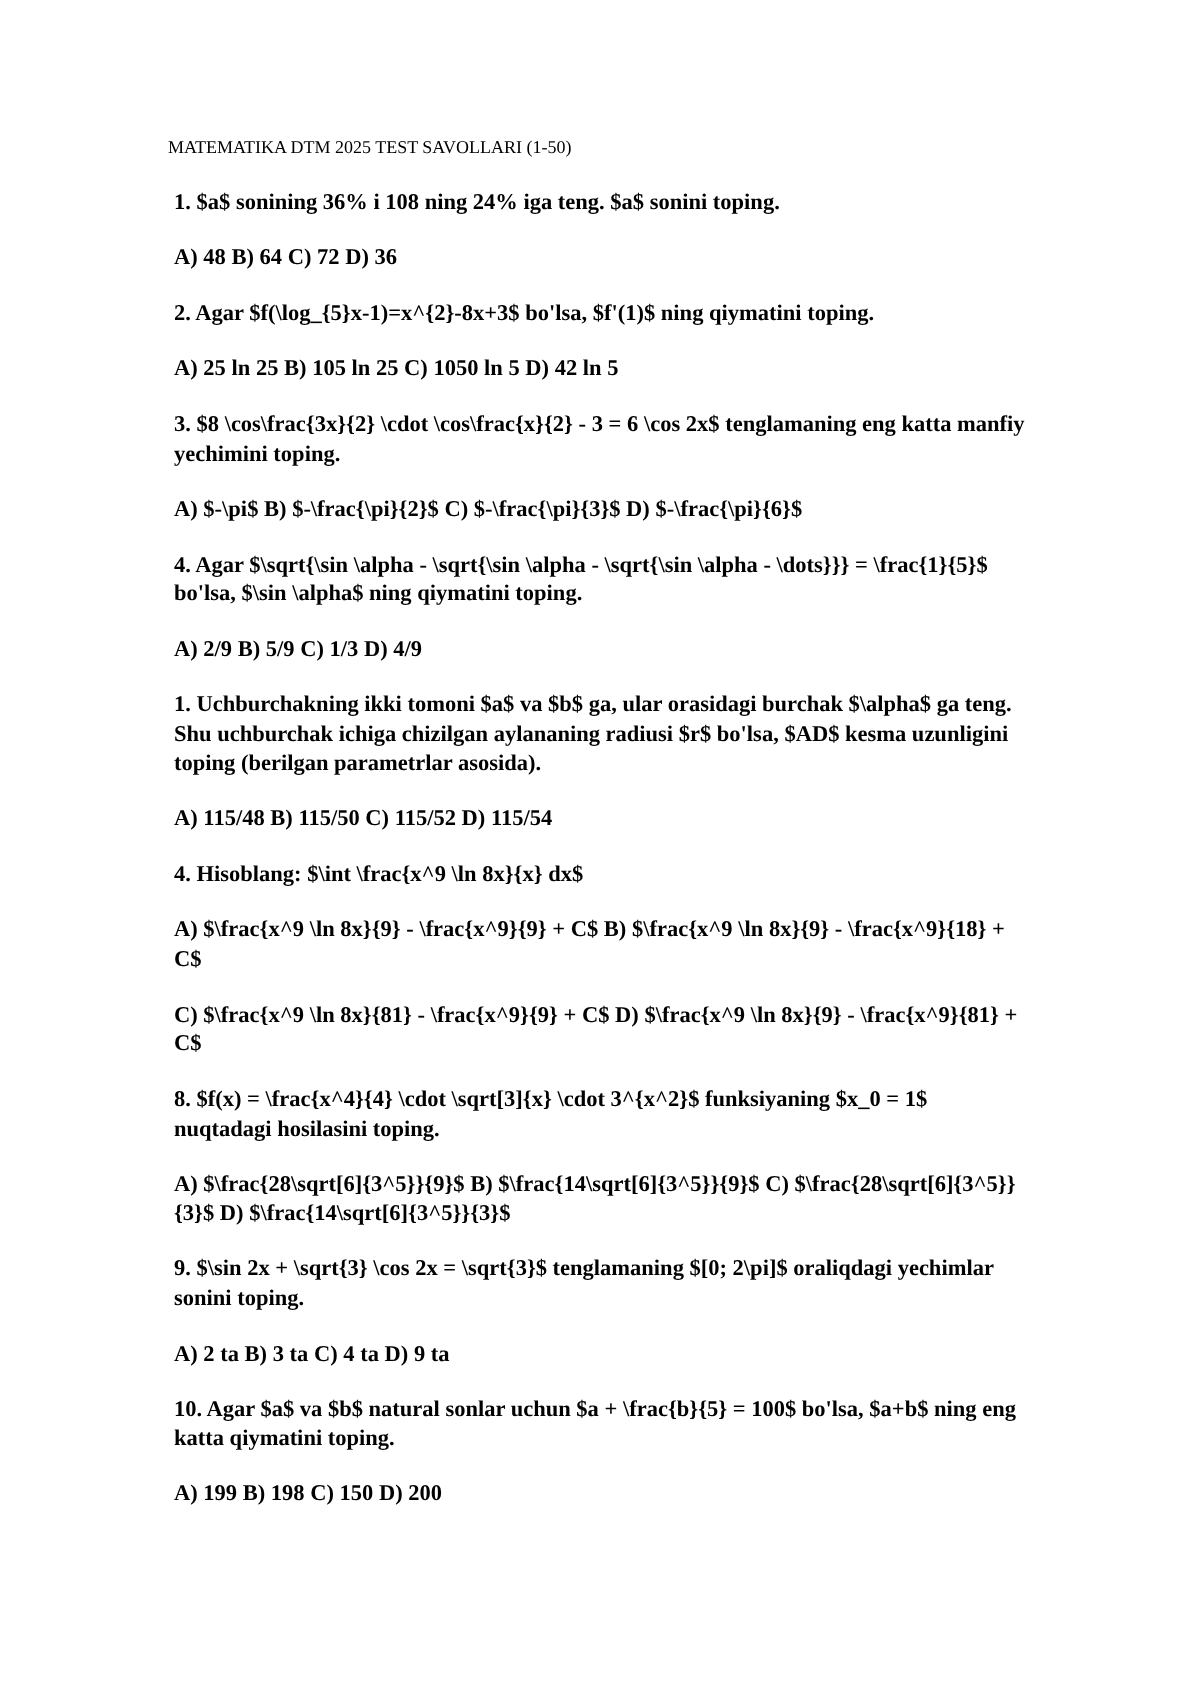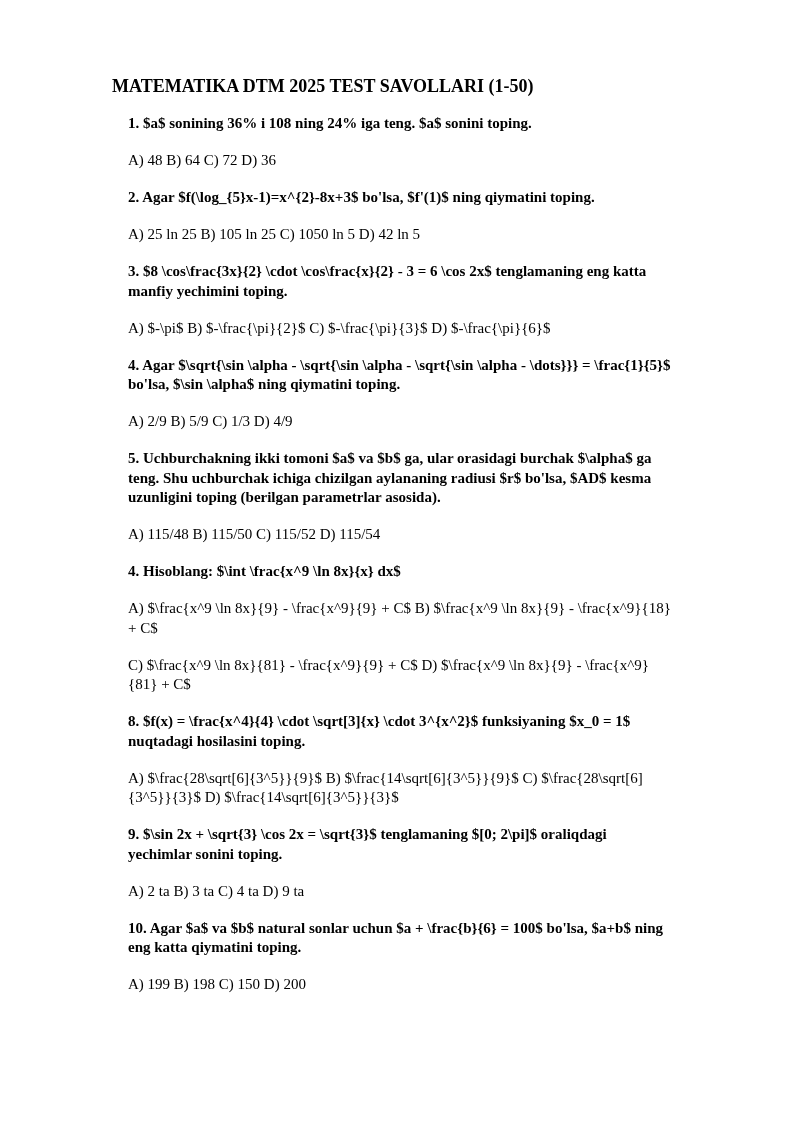--- a/index.html
+++ b/index.html
@@ -10,34 +10,34 @@
   body {
     width: 800px;
     height: 1131px;
     box-sizing: border-box;
     padding: 75px 112px 0 112px;
     color: #000000;
     font-family: "Liberation Serif", "DejaVu Serif", serif;
     overflow: hidden;
   }
   .title {
-    font-size: 18px;
-    font-weight: bold;
+    font-size: 12px;
+    font-weight: normal;
     line-height: 22px;
-    margin: 0 0 17px 0;
+    margin: 12px 0 17px 0;
   }
   p.q, p.o {
     font-size: 15px;
     line-height: 19.5px;
     margin: 0 0 17.5px 0;
     text-align: left;
   }
   p.q { font-weight: bold; }
-  p.o { font-weight: normal; }
-  section.qa { margin: 16px; padding: 0; }
+  p.o { font-weight: bold; }
+  section.qa { margin: 4px; padding: 0; }
 </style>
 </head>
 <body>
 
 <main>
 
   <h1 class="title">MATEMATIKA DTM 2025 TEST SAVOLLARI (1-50)</h1>
 
   <section class="qa">
     <p class="q">1. $a$ sonining 36% i 108 ning 24% iga teng. $a$ sonini toping.</p>
@@ -53,21 +53,21 @@
     <p class="q">3. $8 \cos\frac{3x}{2} \cdot \cos\frac{x}{2} - 3 = 6 \cos 2x$ tenglamaning eng katta manfiy yechimini toping.</p>
     <p class="o">A) $-\pi$ B) $-\frac{\pi}{2}$ C) $-\frac{\pi}{3}$ D) $-\frac{\pi}{6}$</p>
   </section>
 
   <section class="qa">
     <p class="q">4. Agar $\sqrt{\sin \alpha - \sqrt{\sin \alpha - \sqrt{\sin \alpha - \dots}}} = \frac{1}{5}$ bo'lsa, $\sin \alpha$ ning qiymatini toping.</p>
     <p class="o">A) 2/9 B) 5/9 C) 1/3 D) 4/9</p>
   </section>
 
   <section class="qa">
-    <p class="q">5. Uchburchakning ikki tomoni $a$ va $b$ ga, ular orasidagi burchak $\alpha$ ga teng. Shu uchburchak ichiga chizilgan aylananing radiusi $r$ bo'lsa, $AD$ kesma uzunligini toping (berilgan parametrlar asosida).</p>
+    <p class="q">1. Uchburchakning ikki tomoni $a$ va $b$ ga, ular orasidagi burchak $\alpha$ ga teng. Shu uchburchak ichiga chizilgan aylananing radiusi $r$ bo'lsa, $AD$ kesma uzunligini toping (berilgan parametrlar asosida).</p>
     <p class="o">A) 115/48 B) 115/50 C) 115/52 D) 115/54</p>
   </section>
 
 
   <section class="qa">
     <p class="q">4. Hisoblang: $\int \frac{x^9 \ln 8x}{x} dx$</p>
     <p class="o">A) $\frac{x^9 \ln 8x}{9} - \frac{x^9}{9} + C$ B) $\frac{x^9 \ln 8x}{9} - \frac{x^9}{18} + C$</p>
     <p class="o">C) $\frac{x^9 \ln 8x}{81} - \frac{x^9}{9} + C$ D) $\frac{x^9 \ln 8x}{9} - \frac{x^9}{81} + C$</p>
   </section>
 
@@ -75,17 +75,17 @@
     <p class="q">8. $f(x) = \frac{x^4}{4} \cdot \sqrt[3]{x} \cdot 3^{x^2}$ funksiyaning $x_0 = 1$ nuqtadagi hosilasini toping.</p>
     <p class="o">A) $\frac{28\sqrt[6]{3^5}}{9}$ B) $\frac{14\sqrt[6]{3^5}}{9}$ C) $\frac{28\sqrt[6]{3^5}}{3}$ D) $\frac{14\sqrt[6]{3^5}}{3}$</p>
   </section>
 
   <section class="qa">
     <p class="q">9. $\sin 2x + \sqrt{3} \cos 2x = \sqrt{3}$ tenglamaning $[0; 2\pi]$ oraliqdagi yechimlar sonini toping.</p>
     <p class="o">A) 2 ta B) 3 ta C) 4 ta D) 9 ta</p>
   </section>
 
   <section class="qa">
-    <p class="q">10. Agar $a$ va $b$ natural sonlar uchun $a + \frac{b}{6} = 100$ bo'lsa, $a+b$ ning eng katta qiymatini toping.</p>
+    <p class="q">10. Agar $a$ va $b$ natural sonlar uchun $a + \frac{b}{5} = 100$ bo'lsa, $a+b$ ning eng katta qiymatini toping.</p>
     <p class="o">A) 199 B) 198 C) 150 D) 200</p>
   </section>
 
 </main>
 
 </body></html>

